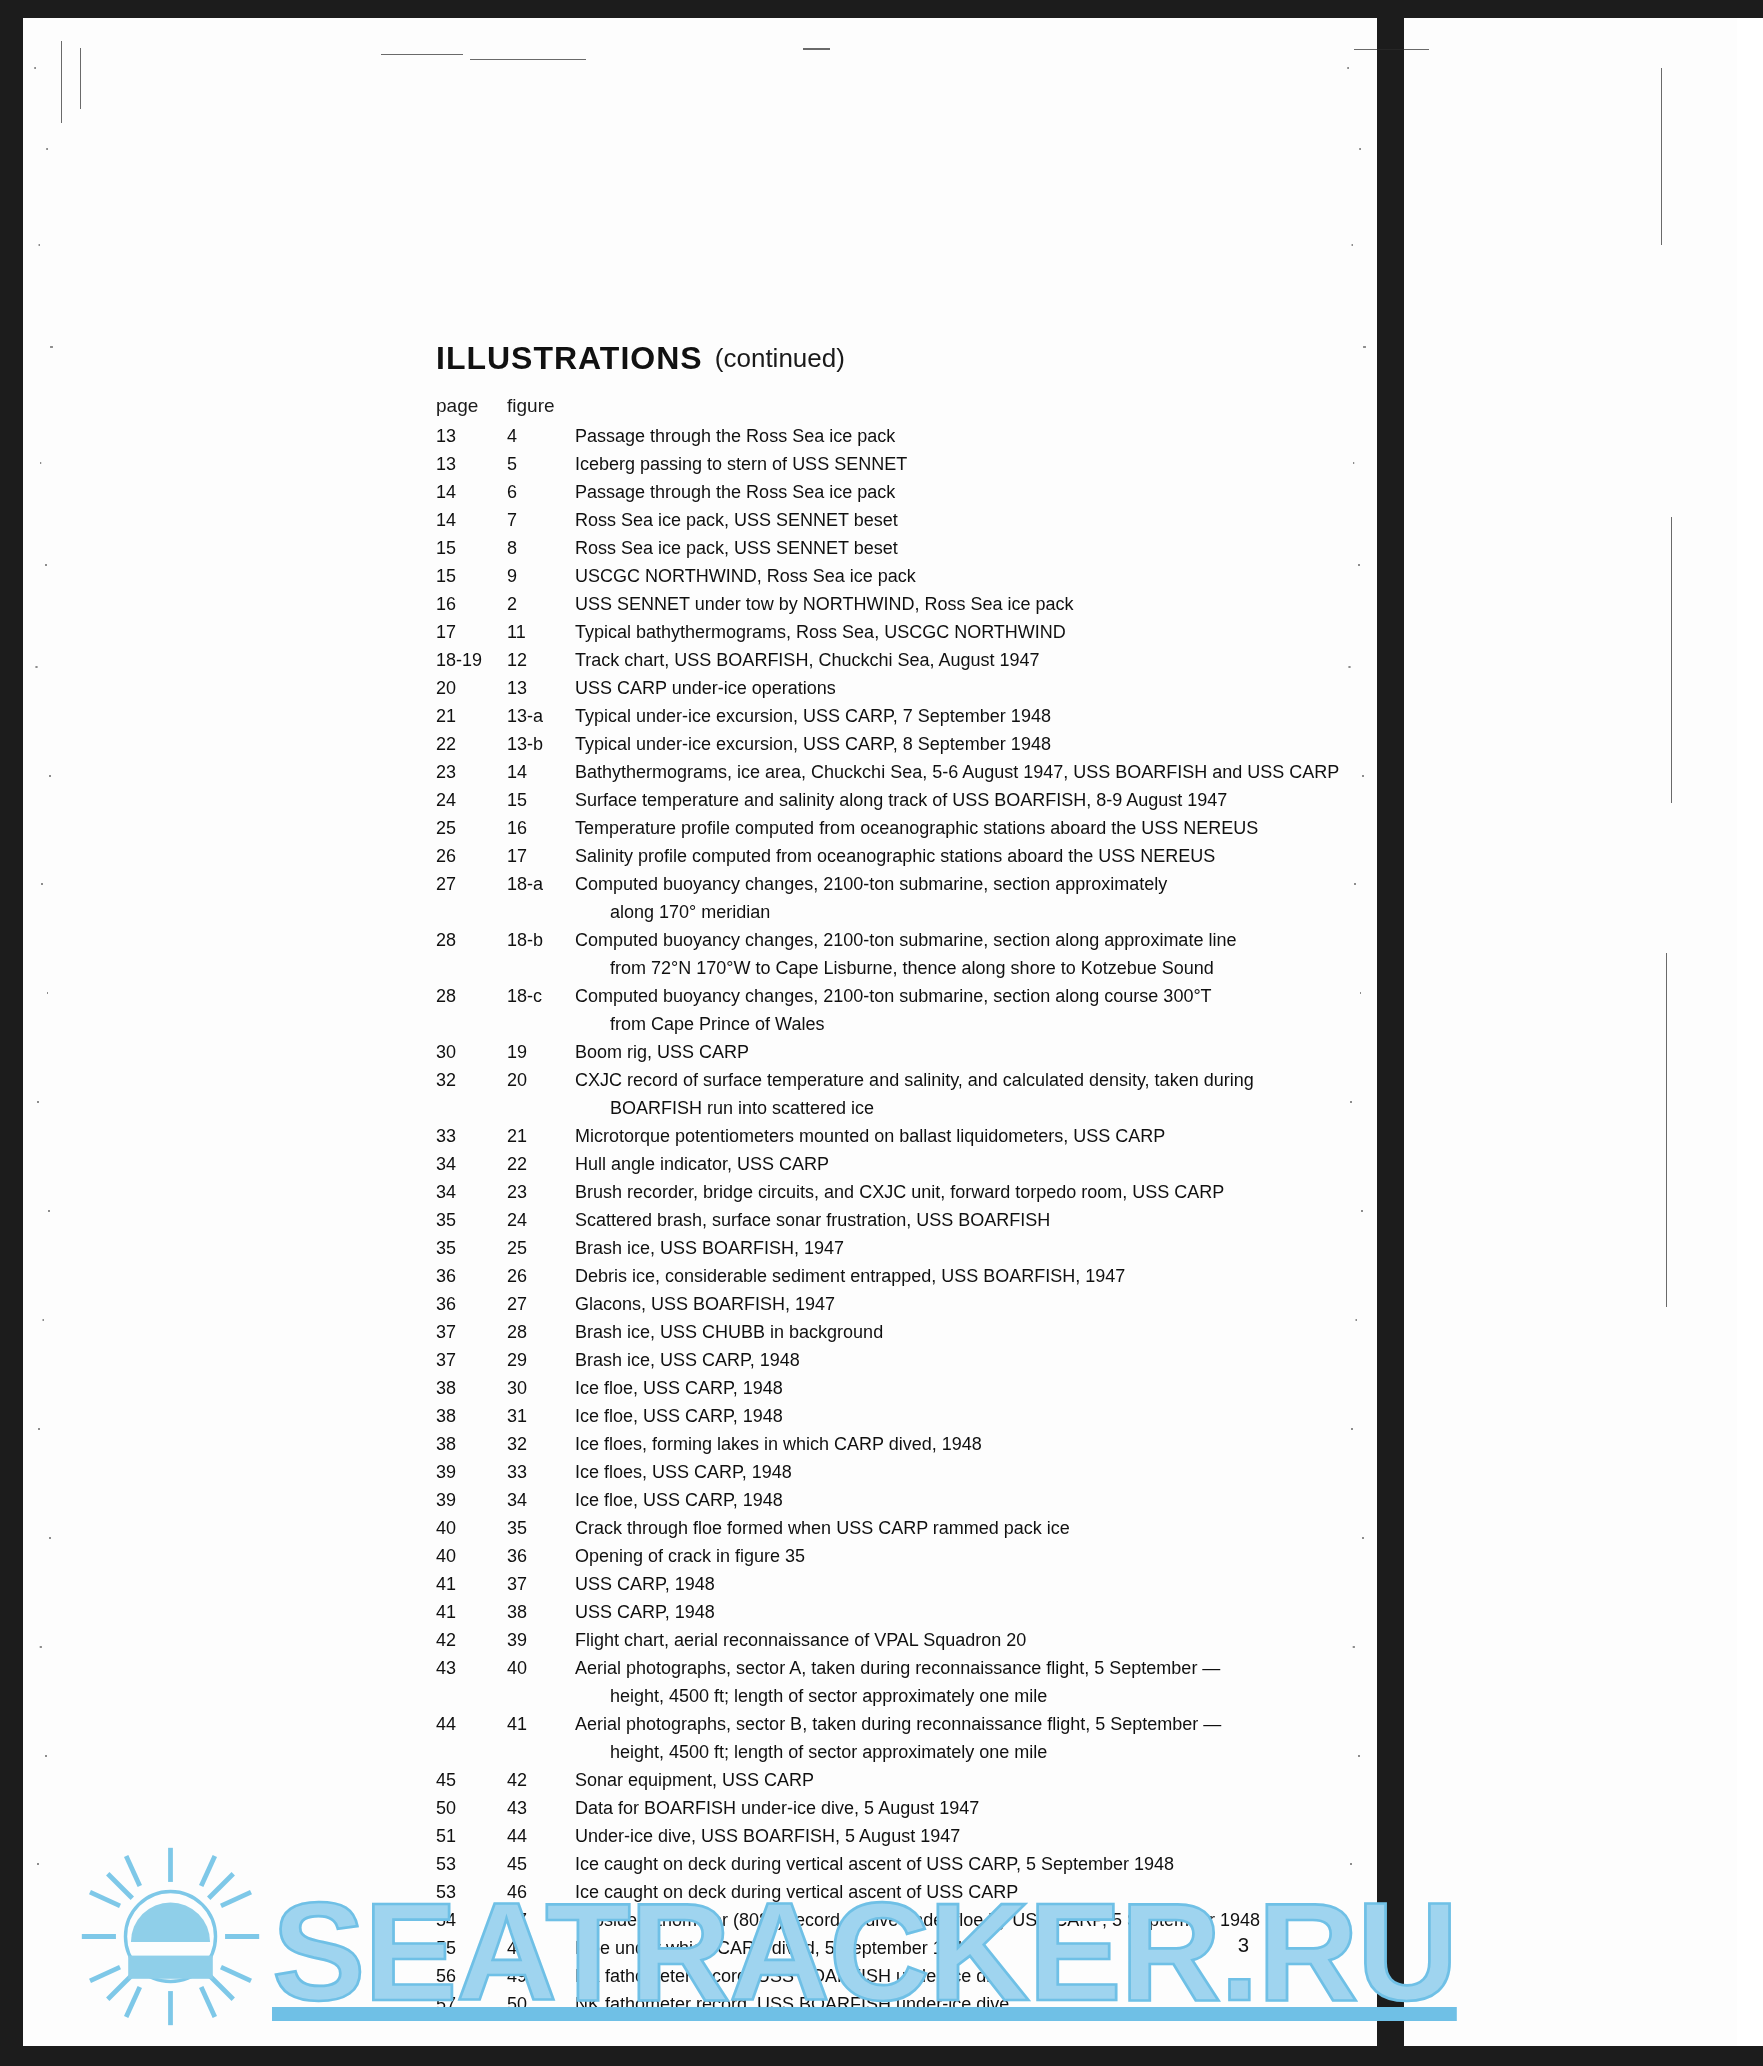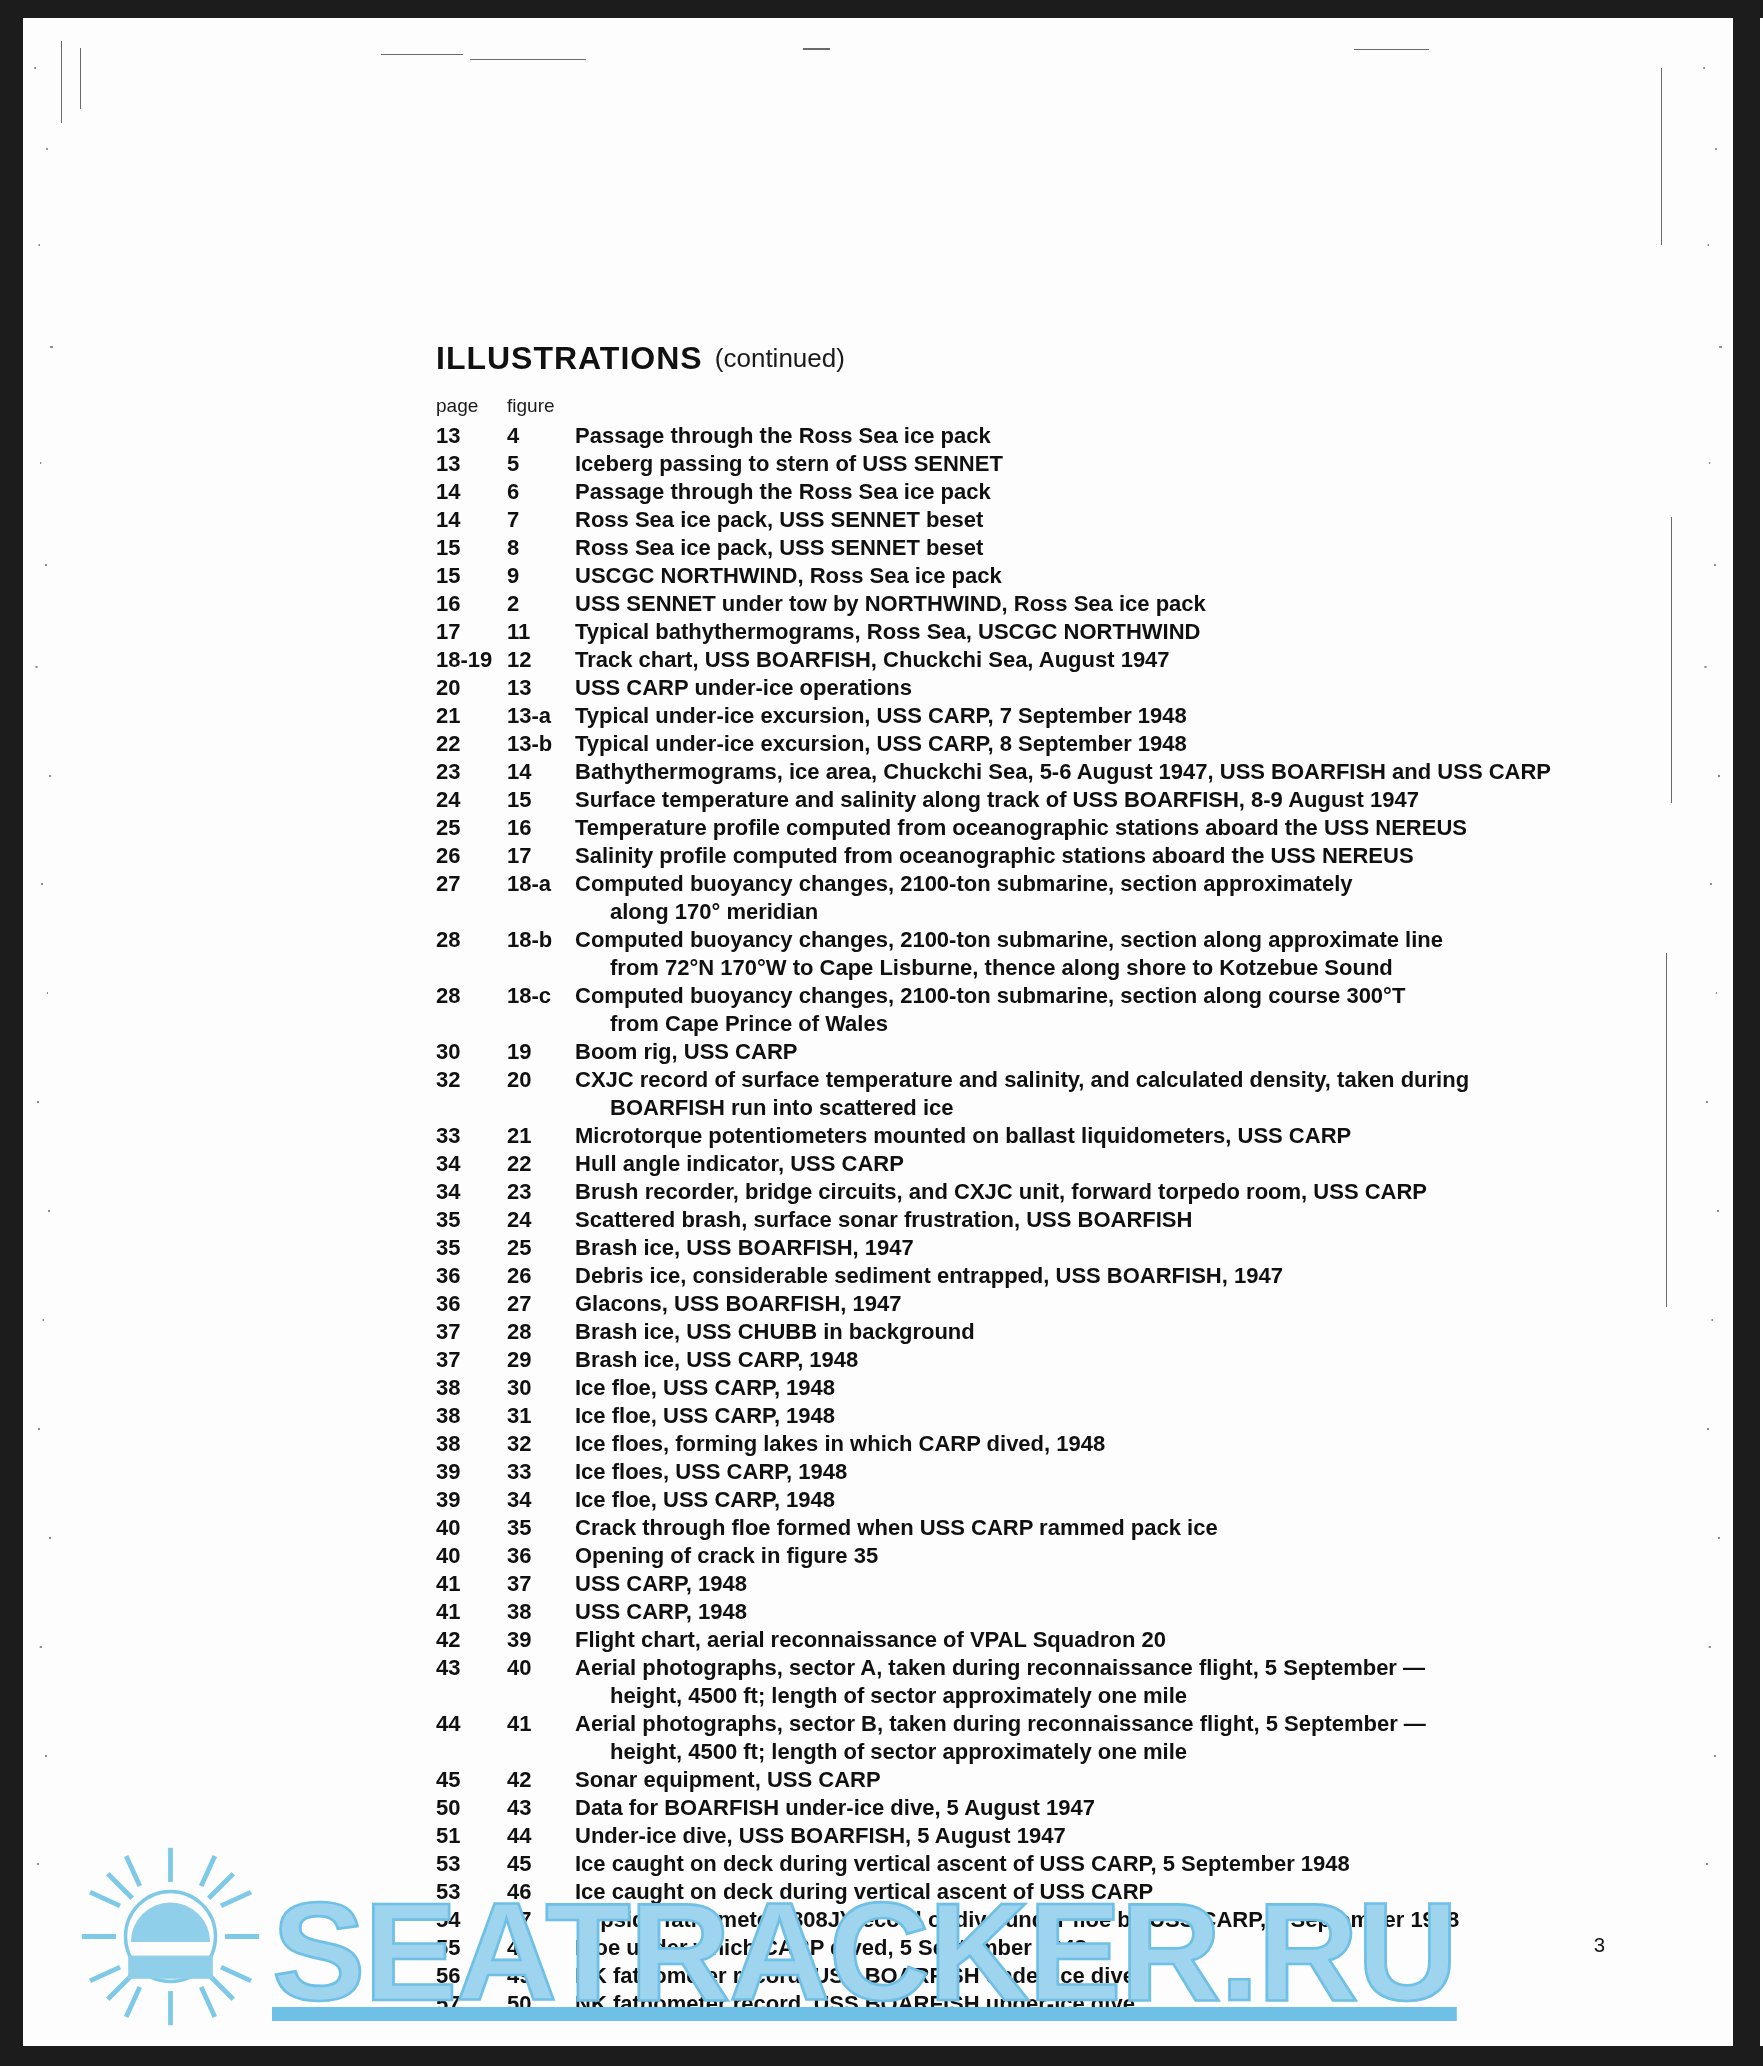--- a/index.html
+++ b/index.html
@@ -12,21 +12,21 @@
     height: 2066px;
     position: relative;
     font-family: "Liberation Sans", sans-serif;
     overflow: hidden;
   }
 
   
   .scan {
     position: absolute;
     left: 0; top: 0;
-    width: 1760px; height: 2066px;
+    width: 1404px; height: 2066px;
     background: #4d7c0f;
   }
   
   .edge {
     position: absolute;
     background: #1c1c1c;
   }
   .edge-left   { left: 0;    top: 0;   width: 23px;  height: 2066px; }
   .edge-right  { right: 0;   top: 0;   width: 27px;  height: 2066px; }
   .edge-top    { left: 0;    top: 0;   width: 1764px; height: 17.7px; }
@@ -108,25 +108,24 @@
     color: #1a1a1a;
     margin-bottom: 5.4px;
   }
   .col-heads .h-page { width: 71px; }
   .col-heads .h-fig  { width: 68px; }
 
   .rows { }
   .row {
     display: flex;
     align-items: center;
-    font-size: 22px;
+    font-size: 18px;
     line-height: 28px;
     color: #101010;
     white-space: nowrap;
-    font-weight: bold;
   }
   .row .page {
     width: 71px;
     flex: 0 0 71px;
   }
   .row .fig {
     width: 68px;
     flex: 0 0 68px;
   }
   .row .desc {

